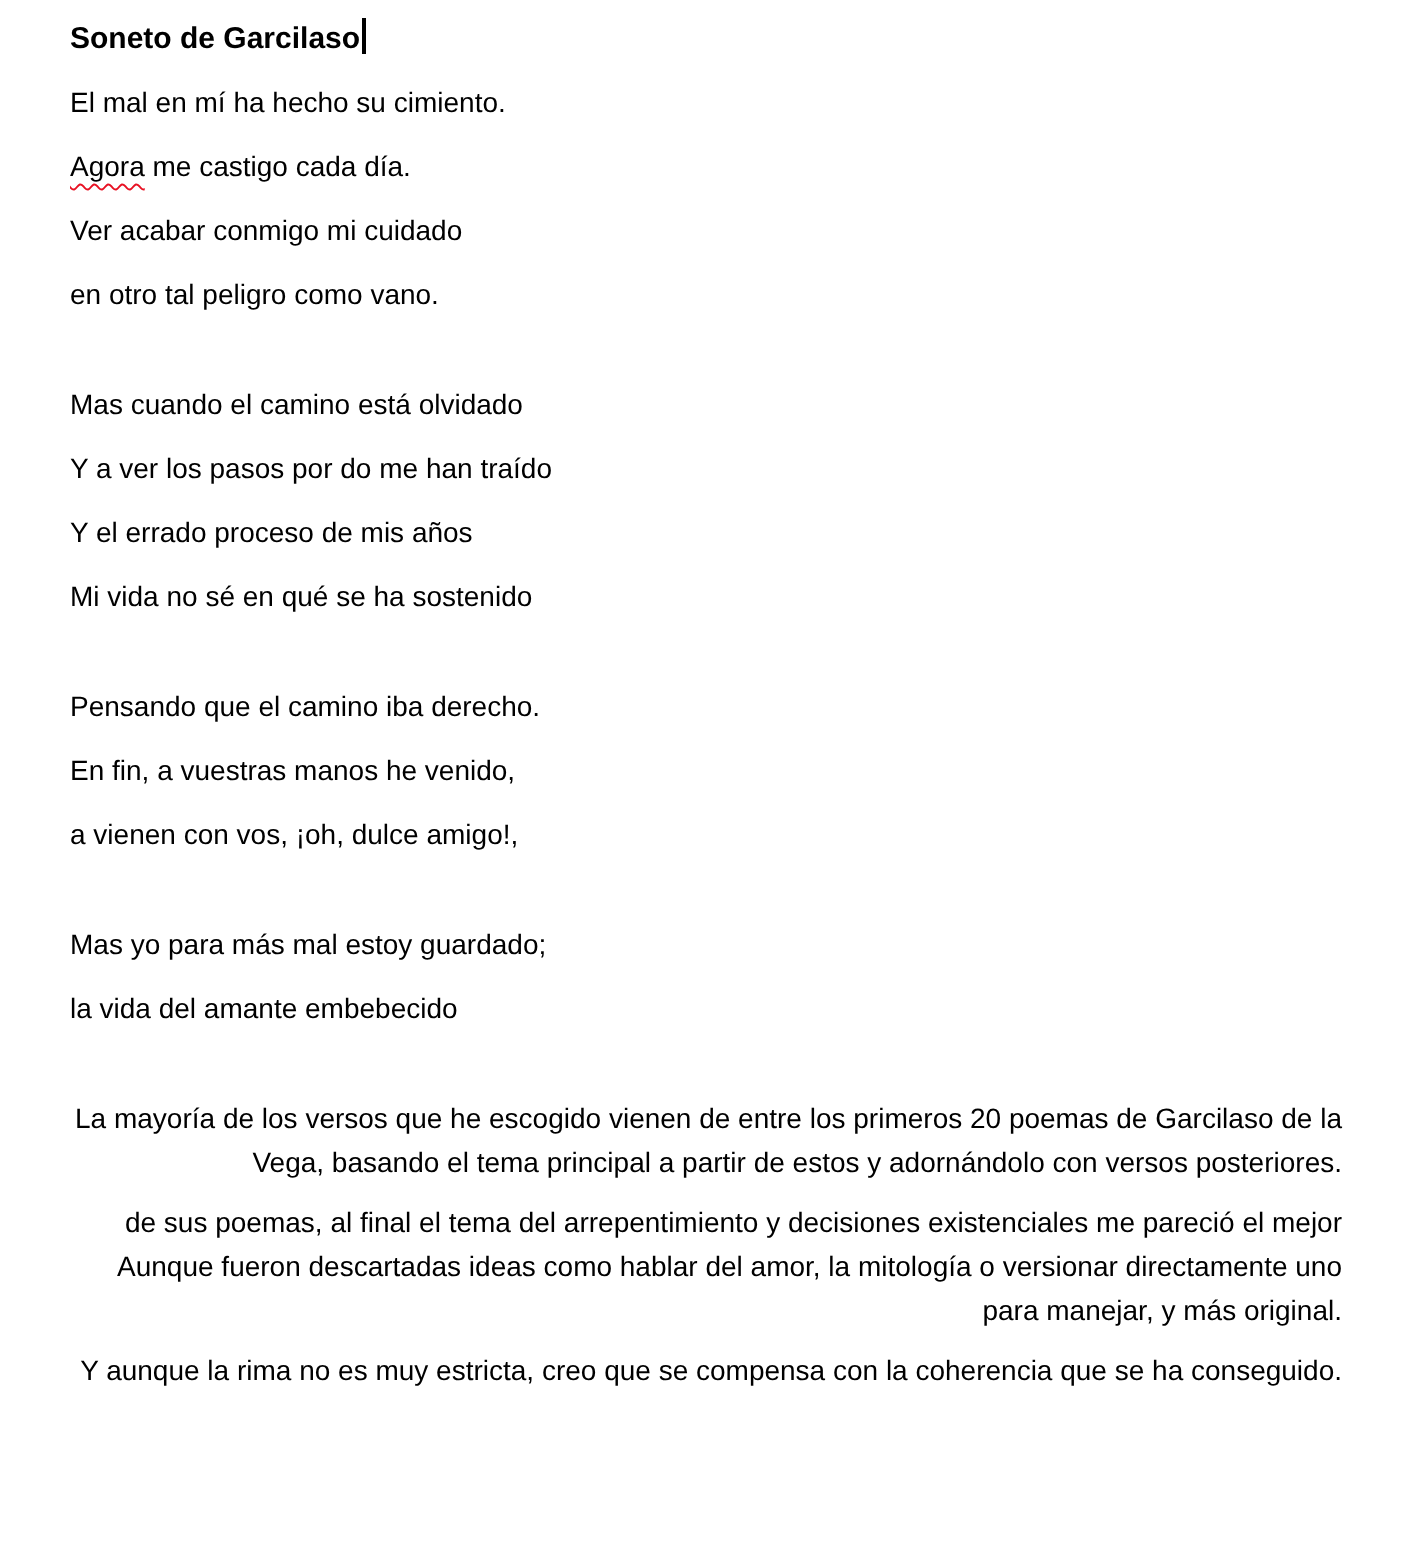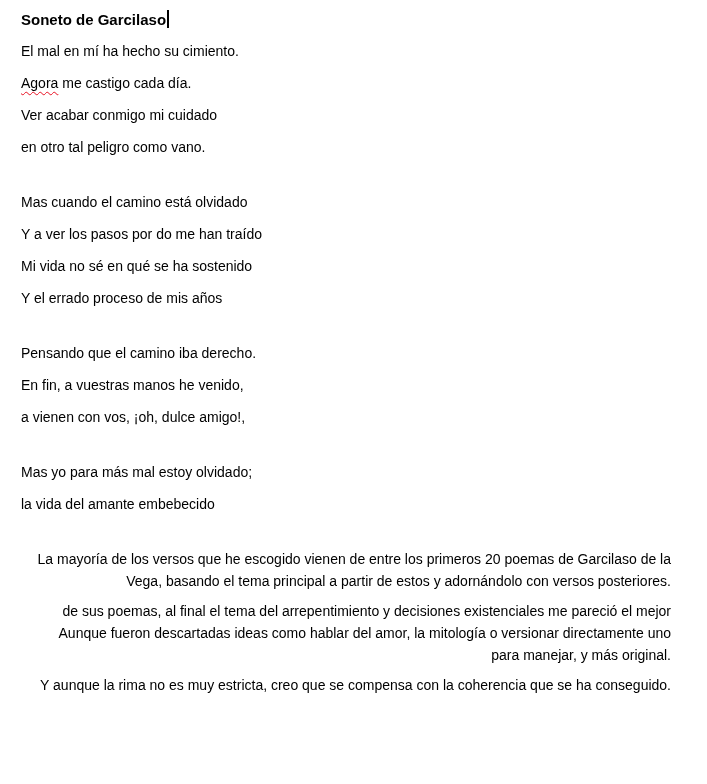--- a/index.html
+++ b/index.html
@@ -13,21 +13,21 @@
   body {
     font-family: "Liberation Sans", "DejaVu Sans", sans-serif;
     font-size: 14px;
     color: #000000;
     -webkit-font-smoothing: antialiased;
   }
   .page {
     box-sizing: border-box;
     width: 707px;
     height: 784px;
-    padding: 8px 36px 0 21px;
+    padding: 8px 36px 0 35px;
     background: #ffffff;
     cursor: text;
   }
   .doc-title {
     font-size: 15px;
     font-weight: bold;
     line-height: 23px;
     margin-bottom: 9px;
     white-space: pre;
   }
@@ -73,32 +73,32 @@
   <div class="stanza">
     <div class="poem-line">El mal en mí ha hecho su cimiento.</div>
     <div class="poem-line"><span class="misspelled">Agora</span><span> me castigo cada día.</span></div>
     <div class="poem-line">Ver acabar conmigo mi cuidado</div>
     <div class="poem-line">en otro tal peligro como vano.</div>
   </div>
 
   <div class="stanza">
     <div class="poem-line">Mas cuando el camino está olvidado</div>
     <div class="poem-line">Y a ver los pasos por do me han traído</div>
+    <div class="poem-line">Y el errado proceso de mis años</div>
     <div class="poem-line">Mi vida no sé en qué se ha sostenido</div>
-    <div class="poem-line">Y el errado proceso de mis años</div>
   </div>
 
   <div class="stanza">
     <div class="poem-line">Pensando que el camino iba derecho.</div>
     <div class="poem-line">En fin, a vuestras manos he venido,</div>
     <div class="poem-line">a vienen con vos, ¡oh, dulce amigo!,</div>
   </div>
 
   <div class="stanza">
-    <div class="poem-line">Mas yo para más mal estoy olvidado;</div>
+    <div class="poem-line">Mas yo para más mal estoy guardado;</div>
     <div class="poem-line">la vida del amante embebecido</div>
   </div>
 
   <div class="body-paragraph">
     <div class="para-line">La mayoría de los versos que he escogido vienen de entre los primeros 20 poemas de Garcilaso de la</div>
     <div class="para-line">Vega, basando el tema principal a partir de estos y adornándolo con versos posteriores.</div>
   </div>
 
   <div class="body-paragraph">
     <div class="para-line">de sus poemas, al final el tema del arrepentimiento y decisiones existenciales me pareció el mejor</div>

